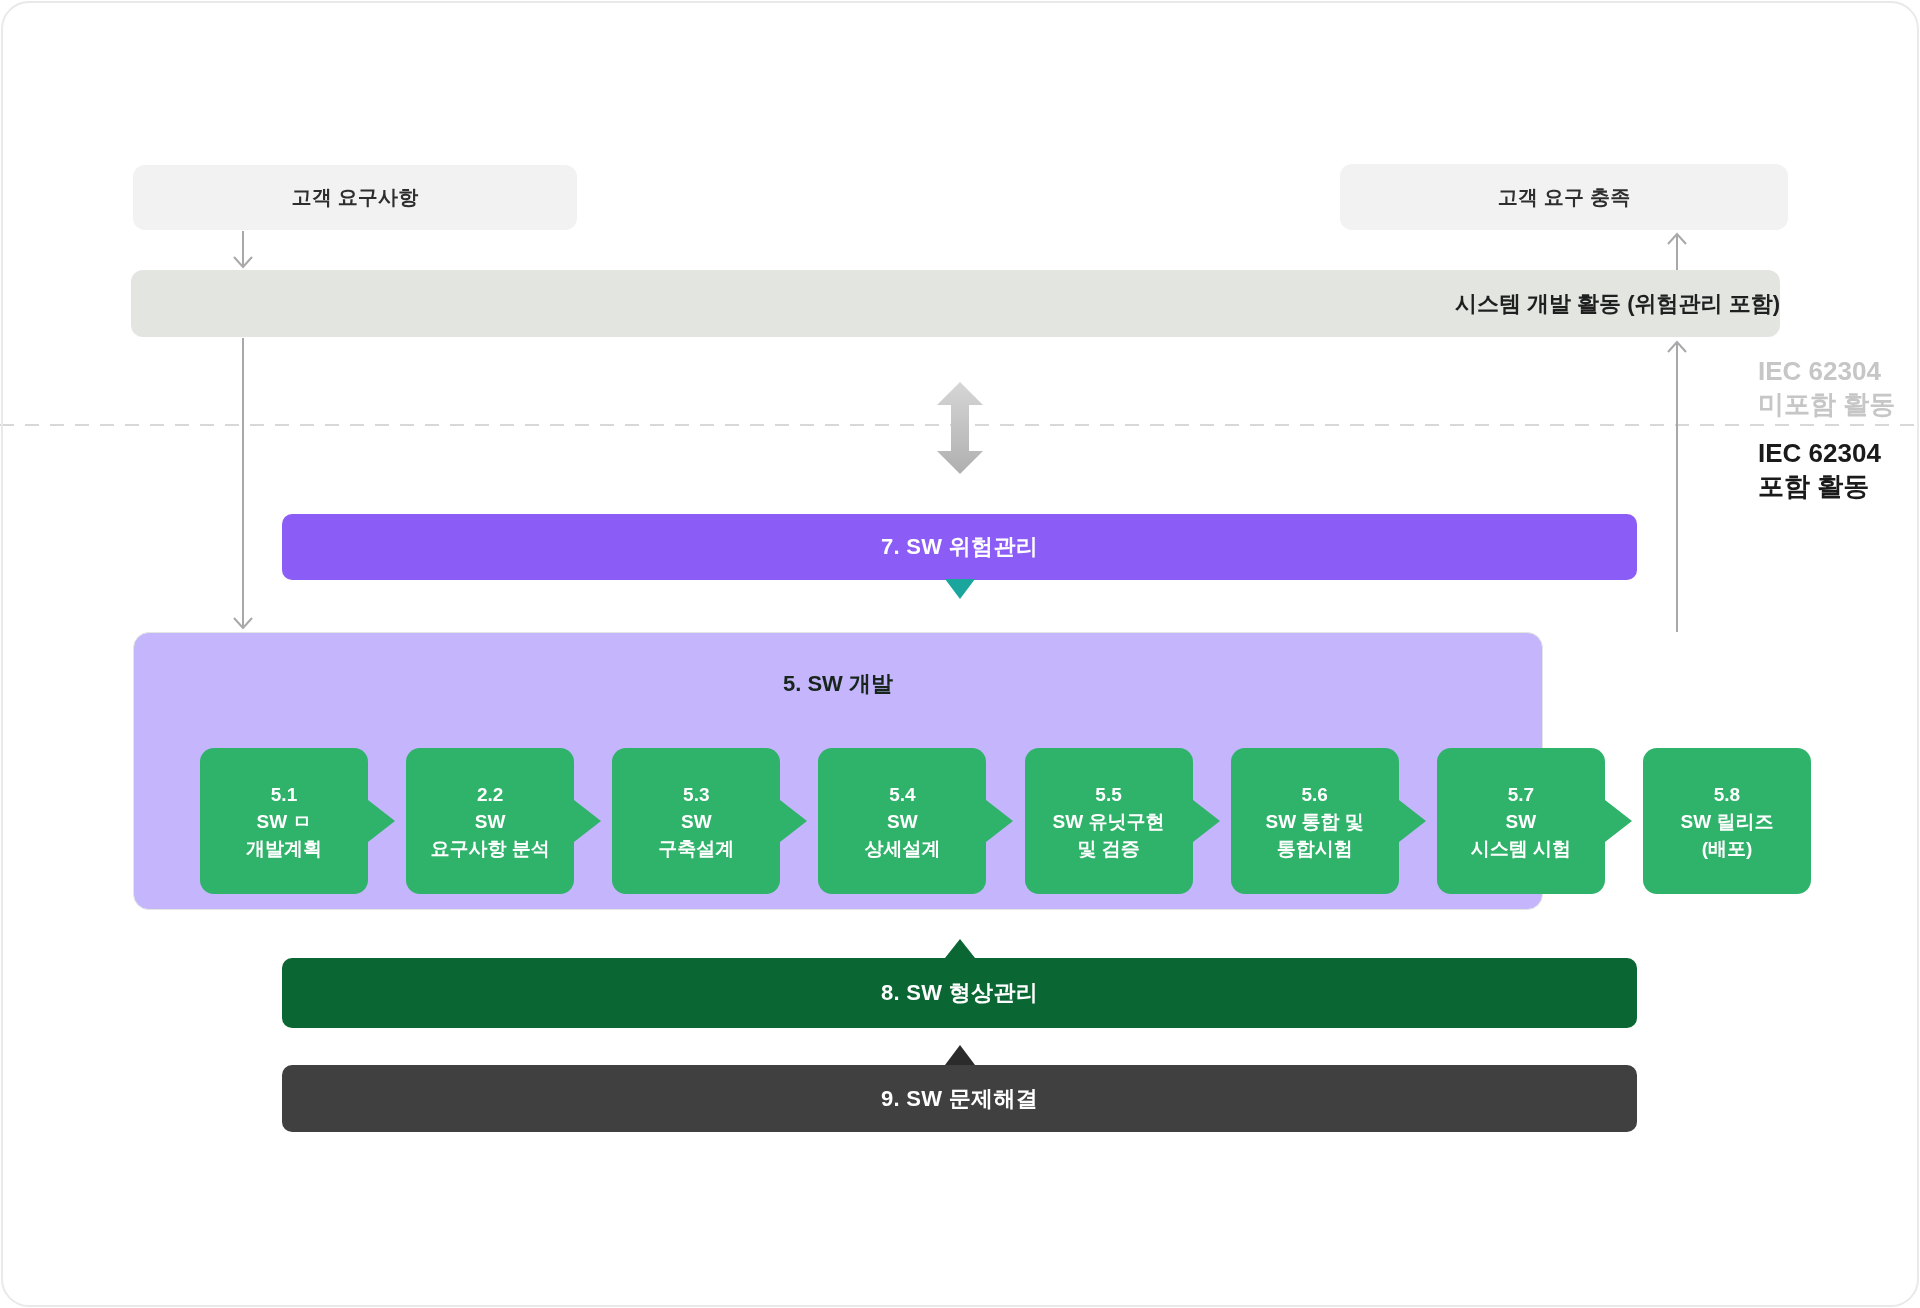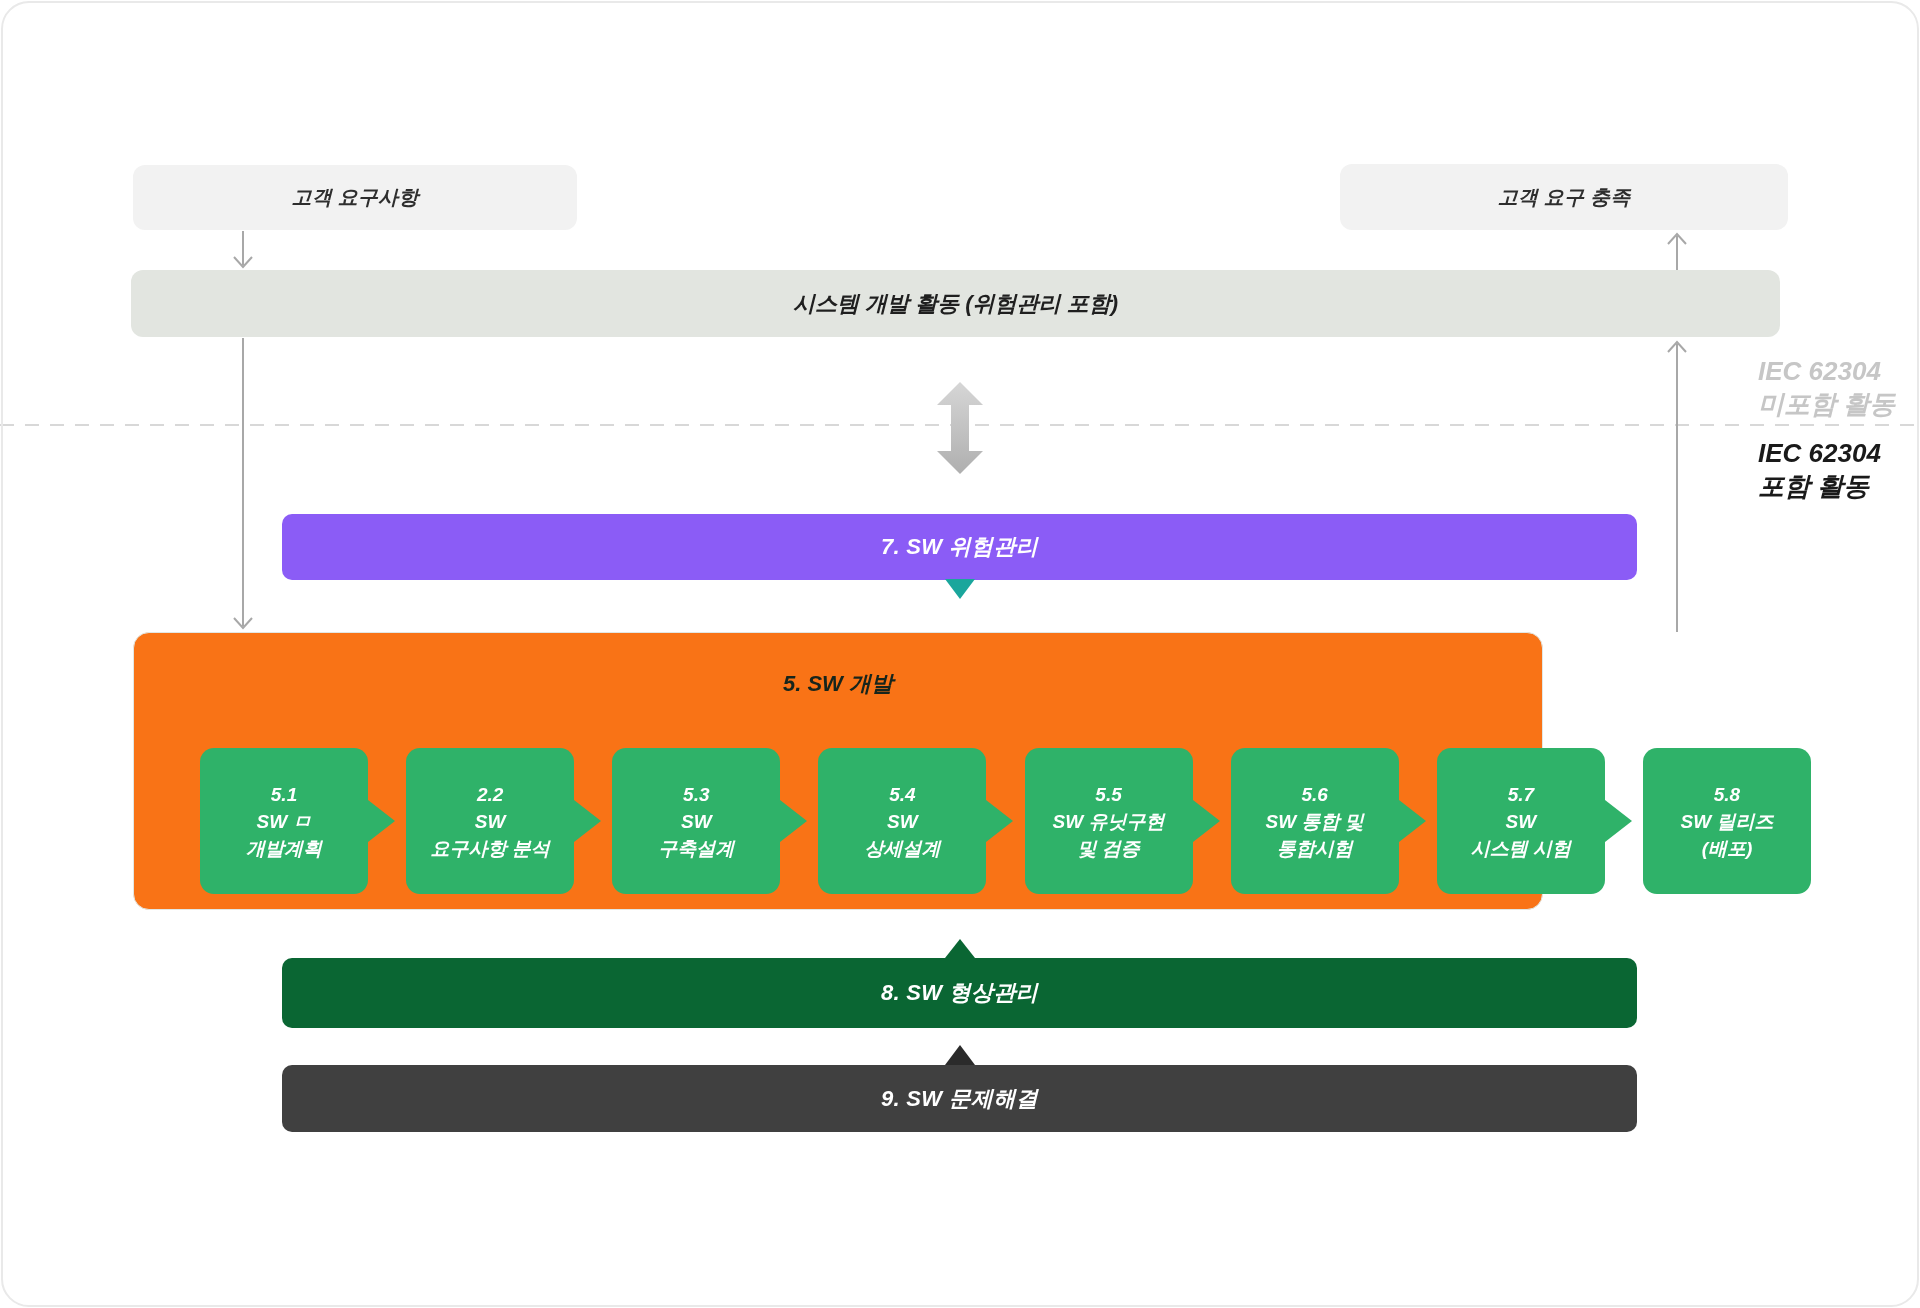--- a/index.html
+++ b/index.html
@@ -1,49 +1,49 @@
 <!DOCTYPE html>
 <html><head>
 <meta charset="utf-8">
 <style>
   html,body{margin:0;padding:0;background:#ffffff;}
   body{font-family:"Liberation Sans","DejaVu Sans",sans-serif;}
-  #canvas{position:relative;width:1920px;height:1308px;background:#ffffff;overflow:hidden;font-style:italic;}
+  #canvas{position:relative;width:1920px;height:1308px;background:#ffffff;overflow:hidden;}
   .frame{position:absolute;inset:1px;border:2px solid #e9e9e9;border-radius:28px;pointer-events:none;}
 
   
   .soft-box{position:absolute;background:#F2F2F2;border-radius:12px;display:flex;align-items:center;justify-content:center;
             font-size:20px;font-weight:600;color:#2e2e2e;letter-spacing:.2px;}
   #box-customer-req{left:133px;top:165px;width:444px;height:65px;}
   #box-customer-sat{left:1340px;top:164px;width:448px;height:66px;}
 
   
   #system-bar{position:absolute;left:131px;top:270px;width:1649px;height:67px;background:#E2E5E0;border-radius:12px;
-              display:flex;align-items:center;justify-content:center;font-size:22px;font-weight:700;color:#1f1f1f;}
+              display:flex;align-items:center;justify-content:flex-end;font-size:22px;font-weight:700;color:#1f1f1f;}
 
   
   .scope-label{position:absolute;left:1758px;line-height:33px;font-size:26px;white-space:nowrap;}
   #scope-excluded{top:355px;color:#c6c6c6;font-weight:600;}
   #scope-included{top:437px;color:#1a1a1a;font-weight:700;}
 
   
   .wide-bar{position:absolute;left:282px;width:1355px;border-radius:10px;display:flex;align-items:center;justify-content:center;
             color:#ffffff;font-size:22px;font-weight:700;letter-spacing:.3px;}
   #risk-bar{top:514px;height:66px;background:#8b5cf6;}
   #config-bar{top:958px;height:70px;background:#0A6633;}
   #problem-bar{top:1065px;height:67px;background:#404040;}
 
   
   .ptr{position:absolute;width:0;height:0;border-left:15px solid transparent;border-right:15px solid transparent;}
   #risk-ptr{left:945px;top:579px;border-top:20px solid #1AA69C;}
   #config-ptr{left:945px;top:939px;border-bottom:19px solid #0A6633;}
   #problem-ptr{left:945px;top:1045px;border-bottom:20px solid #2B2B2B;}
 
   
-  #dev-container{position:absolute;left:133px;top:632px;width:1410px;height:278px;background:#f97316;
+  #dev-container{position:absolute;left:133px;top:632px;width:1410px;height:278px;background:#c4b5fd;
                  border:1px solid #e2e7e3;border-radius:16px;box-sizing:border-box;}
   #dev-title{position:absolute;left:0;right:0;top:36px;text-align:center;font-size:22px;font-weight:700;color:#17251c;}
   #steps-row{position:absolute;left:19px;top:115px;width:1611px;height:146px;display:flex;justify-content:space-between;padding-left:47px;}
   .step{position:relative;width:168px;height:146px;background:#2FB269;border-radius:14px;
         display:flex;flex-direction:column;align-items:center;justify-content:center;
         color:#ffffff;font-size:19px;font-weight:600;line-height:27px;text-align:center;}
   .step .chev{position:absolute;right:-27px;top:50%;margin-top:-21px;width:0;height:0;
         border-top:21px solid transparent;border-bottom:21px solid transparent;border-left:27px solid #2FB269;}
   .step:last-child .chev{display:none;}
 </style>

